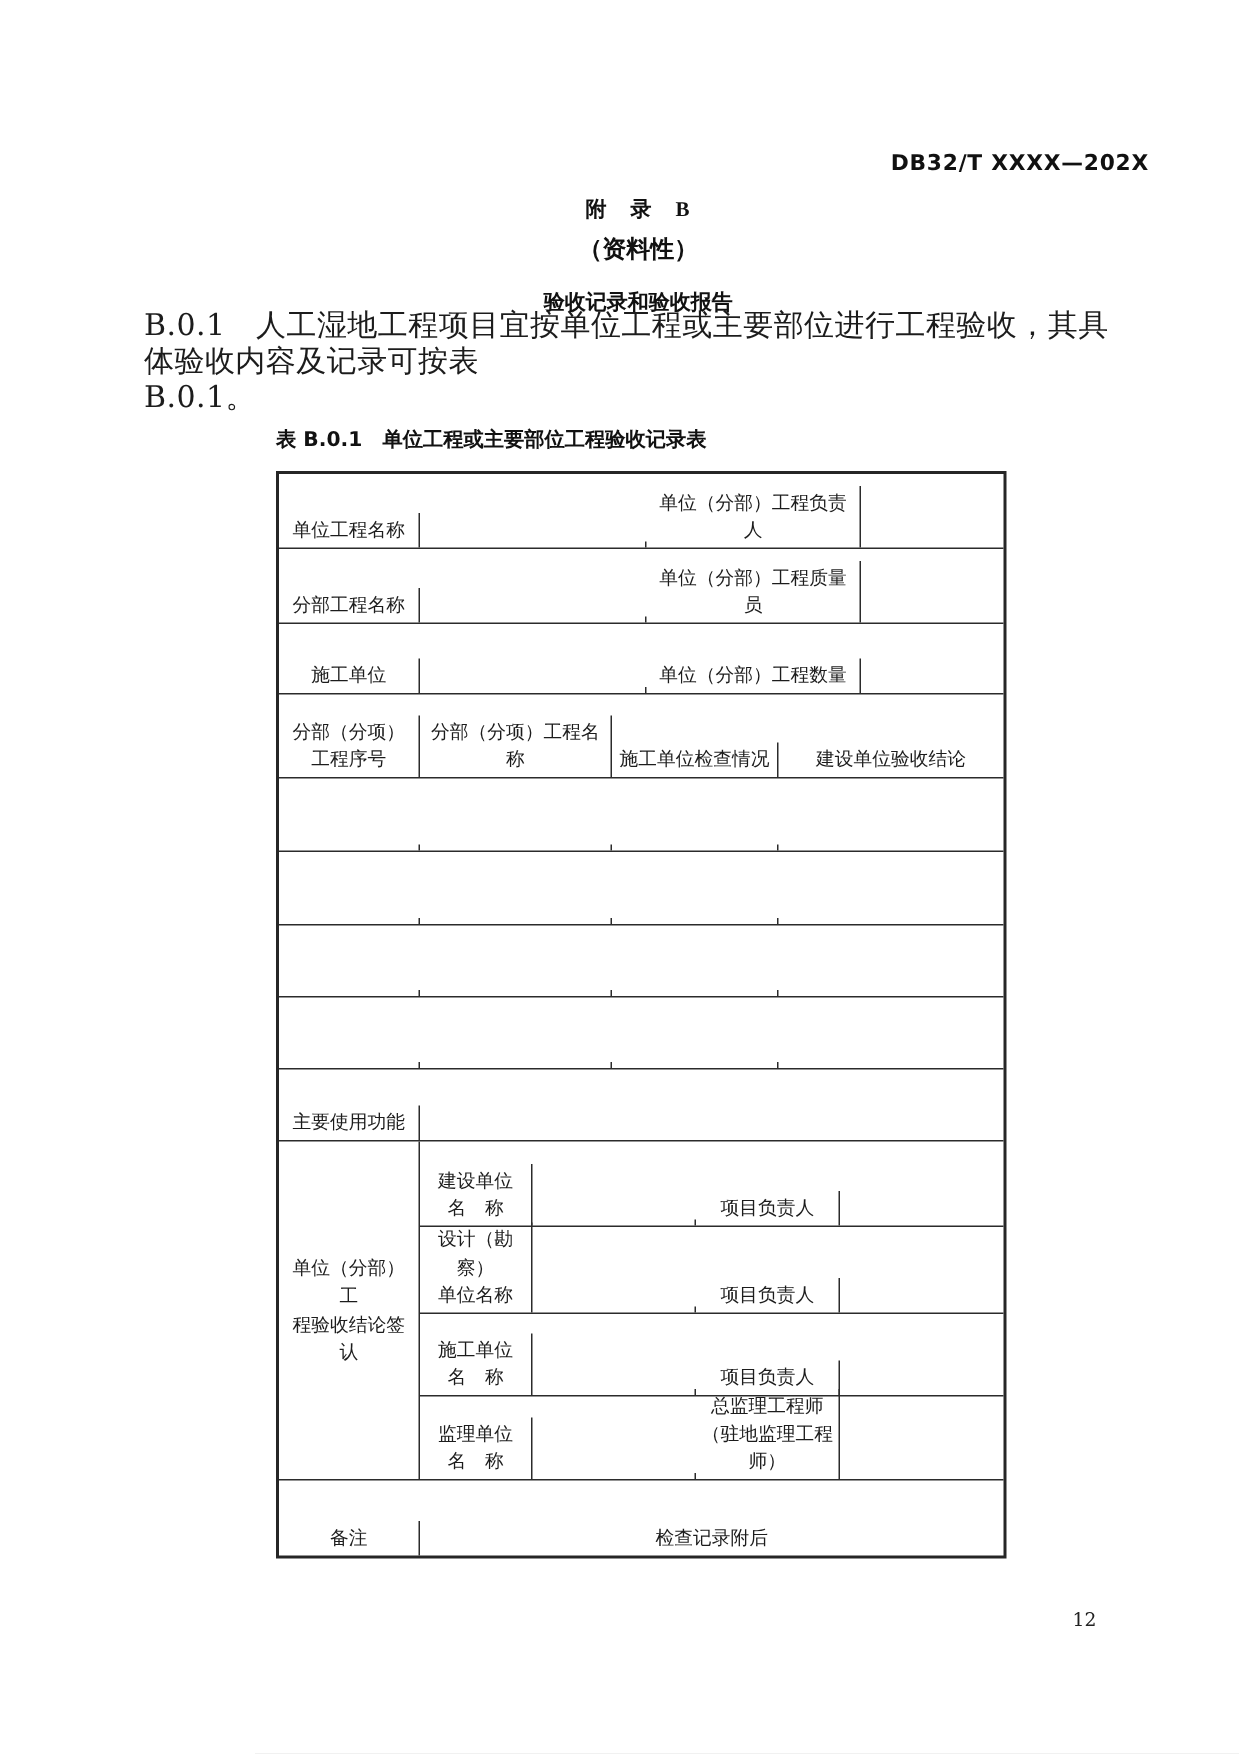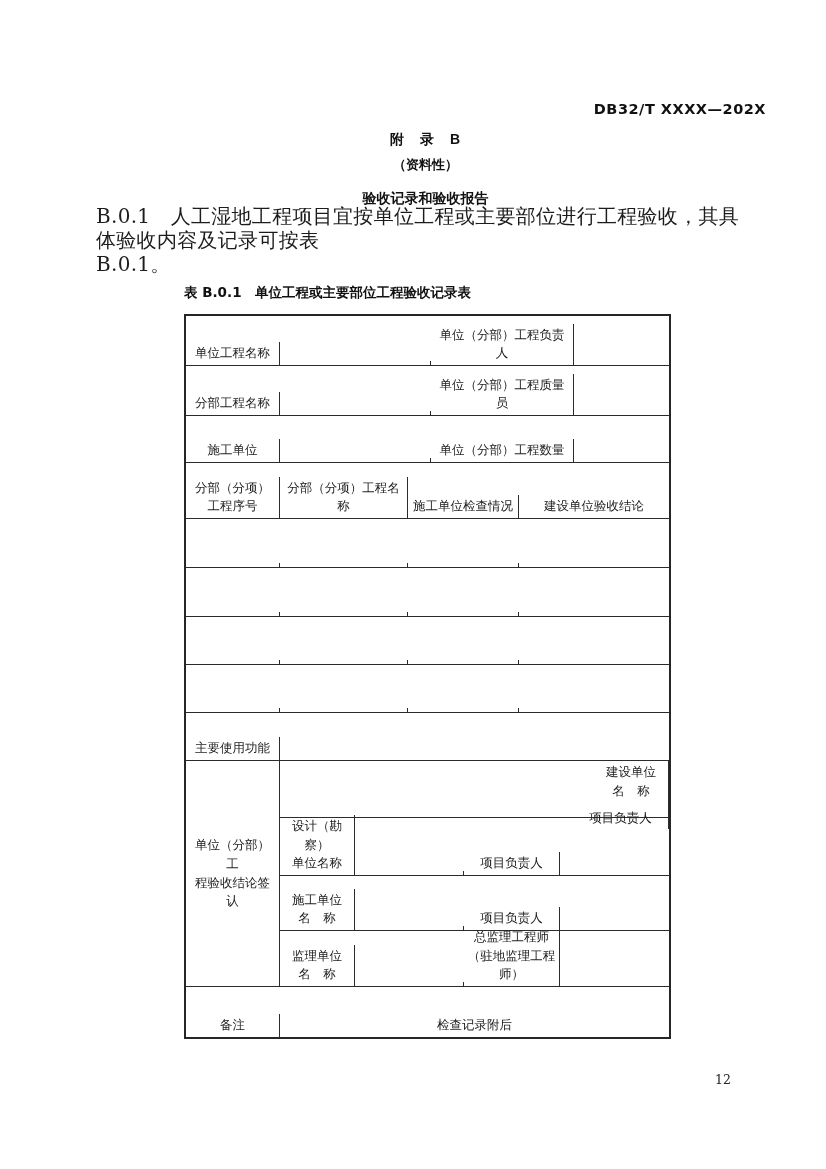--- a/index.html
+++ b/index.html
@@ -7,23 +7,23 @@
     position:relative; width:826px; height:1169px; background:#ffffff;
     font-family:"DejaVu Serif","Liberation Serif",serif; color:#1c1c1c;
     margin:0 auto; overflow:hidden;
   }
   .doc-code{
     position:absolute; top:101px; right:60px;
     font-family:"DejaVu Sans","Liberation Sans",sans-serif;
     font-weight:bold; font-size:14.5px; letter-spacing:0.5px; color:#111;
   }
   .heading{position:absolute; top:131px; left:184px; width:483px; text-align:center;
-    font-family:Liberation Sans, sans-serif; color:#111;}
+    font-family:Liberation Serif, serif; color:#111;}
   .h-appendix{font-weight:bold; font-size:14px; letter-spacing:1px; margin:0 0 7px 0;}
-  .h-kind{font-weight:bold; font-size:13px; margin:0 0 7px 0;}
+  .h-kind{font-weight:bold; font-size:16px; margin:0 0 7px 0;}
   .h-title{font-weight:bold; font-size:14px; margin:16px;}
   .clause{position:absolute; top:204px; left:96px; width:660px;
     font-size:20px; line-height:24px; letter-spacing:0.3px;}
   .caption{
     position:absolute; top:284px; left:184px; width:483px; text-align:left;
     font-family:"DejaVu Sans","Liberation Sans",sans-serif;
     font-weight:bold; font-size:13.5px; color:#111;
   }
   .vtable{
     position:absolute; top:314px; left:184px; width:483px;
@@ -38,21 +38,21 @@
     padding:2px 3px; font-size:12.5px; line-height:1.5; color:#1c1c1c;
   }
   .cell.last{border-right:none;}
   
   .w94{width:94px;} .w151{width:151px;} .w143{width:143px;} .w95{width:95px;}
   .w128{width:128px;} .w111{width:111px;} .w150{width:150px;font-family:Liberation Serif, serif;}
   .w389{width:389px;} .w75{width:75px;} .w109{width:109px;} .w96{width:96px;}
   
   .rh49{height:49px;} .rh46{height:46px;} .rh55{height:55px;}
   .rh48{height:48px;} .rh47{height:47px;} .rh50{height:50px;}
-  .sr1{height:56px;flex-direction:column;} .sr2{height:57px;} .sr3{height:54px;} .sr4{height:55px;}
+  .sr1{height:56px;} .sr2{height:57px;} .sr3{height:54px;} .sr4{height:55px;}
   .signoff-band{display:flex; border-bottom:1px solid #2b2b2b;}
   .signoff-rows{flex:1;}
   .signoff-rows .trow:last-child{border-bottom:none;}
   .page-number{position:absolute; top:1072px; left:715px; font-size:12.5px; color:#222;}
 </style>
 </head>
 <body>
 
 <div class="page">
 

